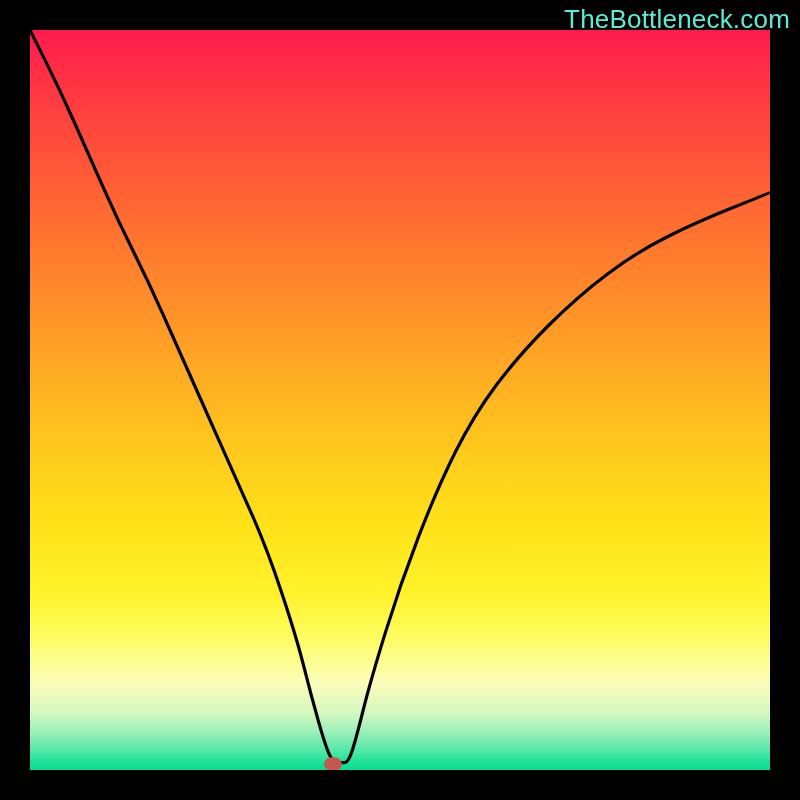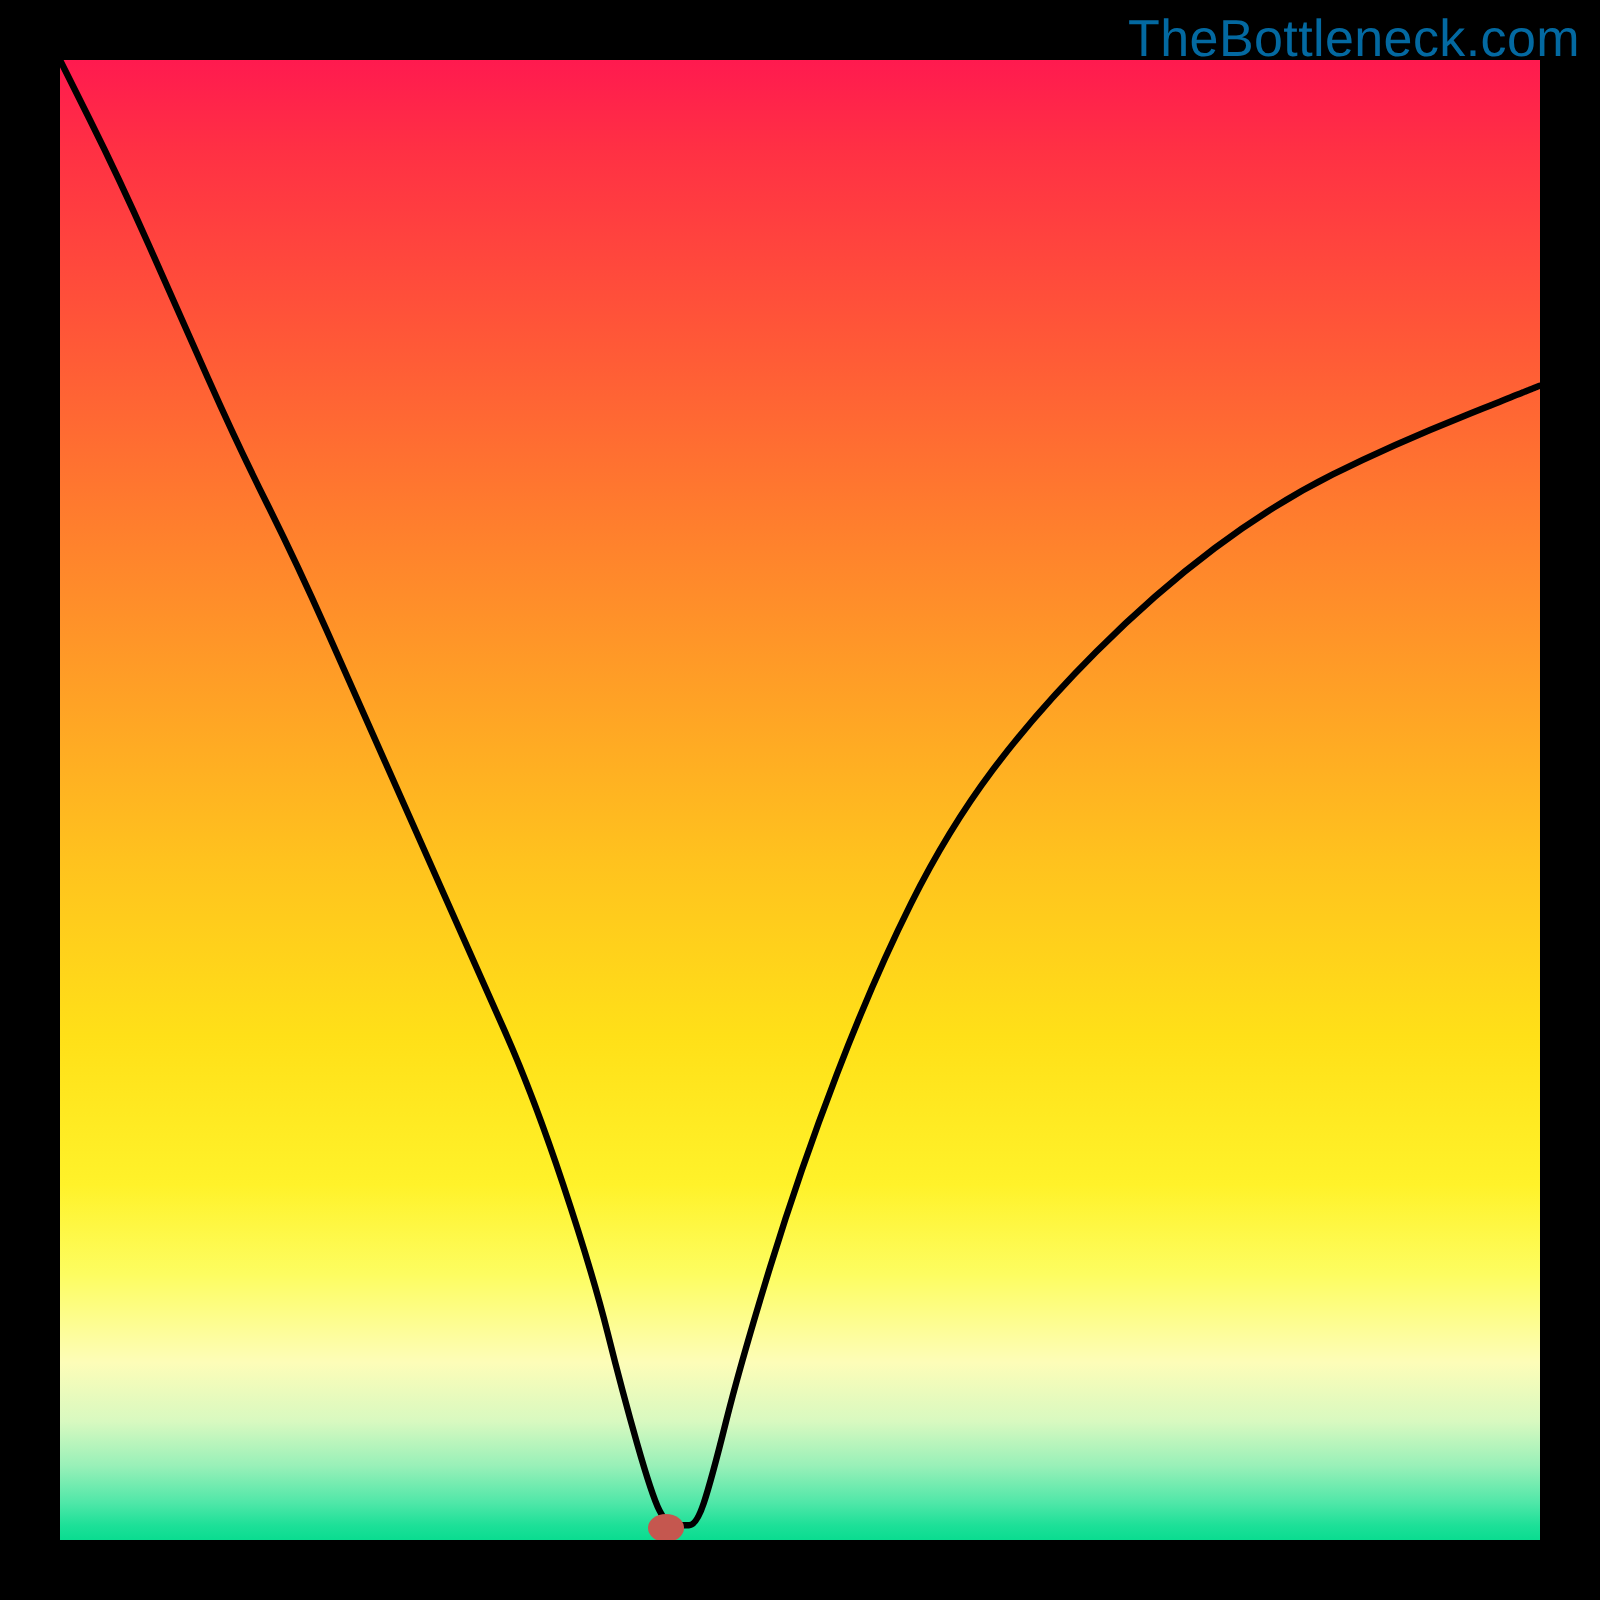--- a/index.html
+++ b/index.html
@@ -60,21 +60,21 @@
   }
   .marker {
     position: absolute;
     background: #c5574f;
     border-radius: 50% / 50%;
   }
   .watermark {
     position: absolute;
     top: 4px;
     right: 10px;
-    color: #0369a1;
+    color: #5eead4;
     font-size: 26px;
     font-weight: 400;
     letter-spacing: 0.2px;
     user-select: none;
   }
 </style>
 </head>
 <body>
 
 <div class="frame">

